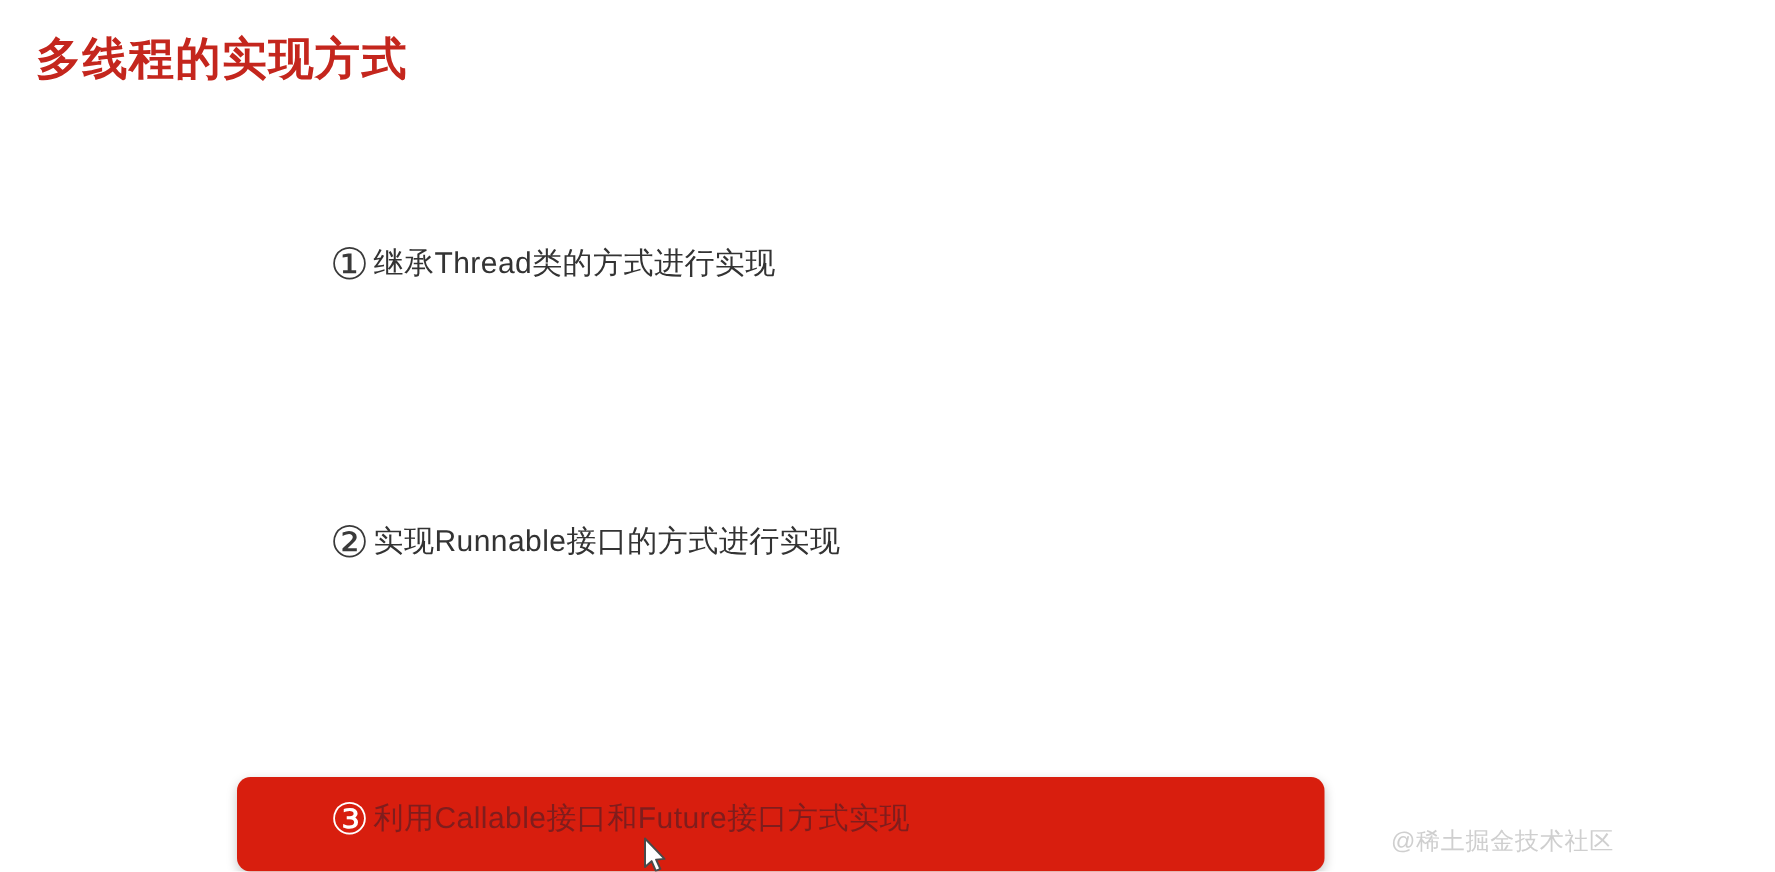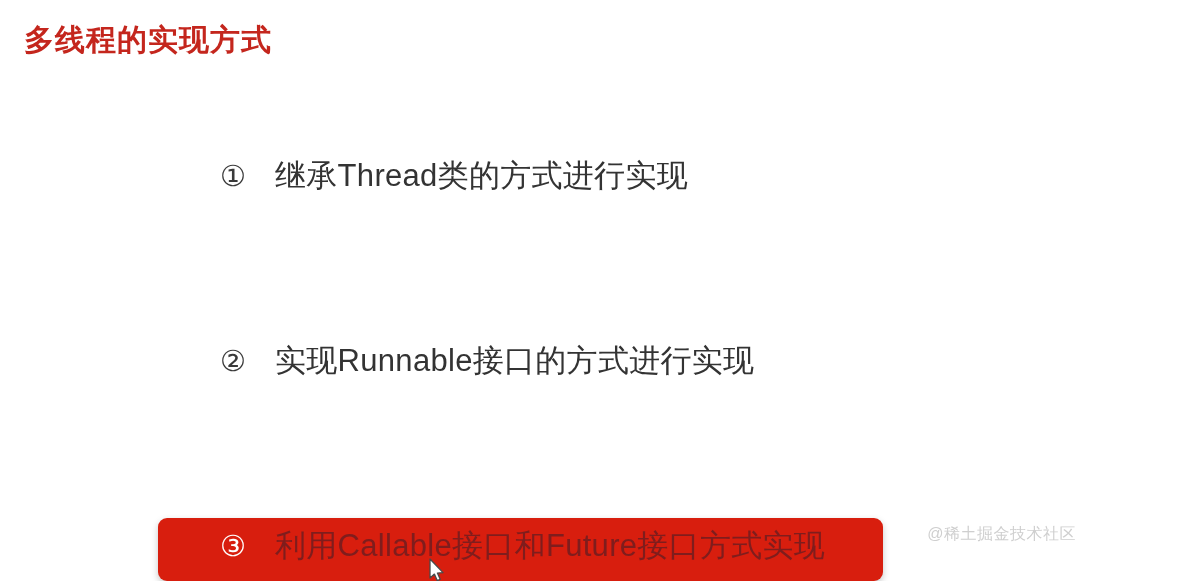--- a/index.html
+++ b/index.html
@@ -41,24 +41,24 @@
     align-items: center;
     white-space: nowrap;
   }
   .bullet-marker {
     font-size: 29px;
     line-height: 34px;
     color: #3a3a3a;
     font-family: "DejaVu Sans", "Liberation Sans", sans-serif;
   }
   .bullet-text {
-    font-size: 31px;
+    font-size: 20px;
     line-height: 36px;
     color: #333333;
-    margin-left: 29px;
+    margin-left: 3px;
     letter-spacing: 0.3px;
     text-align: center;
   }
   #bullet-1 { left: 220px; top: 158px; }
   #bullet-2 { left: 220px; top: 343px; }
 
   
   #highlight-box {
     position: absolute;
     left: 158px;
@@ -88,21 +88,21 @@
     left: 428px;
     top: 558px;
     width: 18px;
     height: 26px;
     pointer-events: none;
   }
   
   #watermark {
     position: absolute;
     right: 8px;
-    top: 523px;
+    top: 551px;
     font-size: 16px;
     line-height: 22px;
     color: #cfcfcf;
     letter-spacing: 0.5px;
     white-space: nowrap;
   }
 </style>
 </head>
 <body>
 

